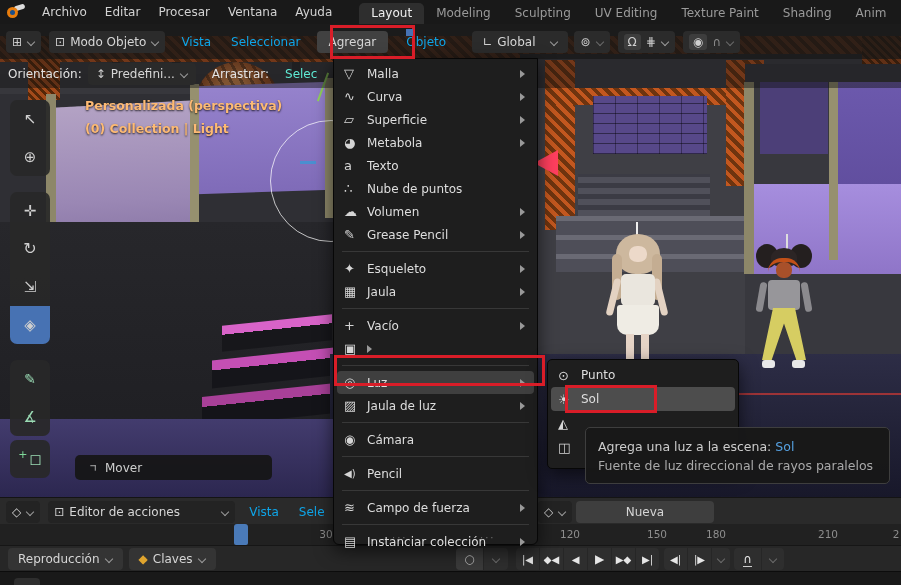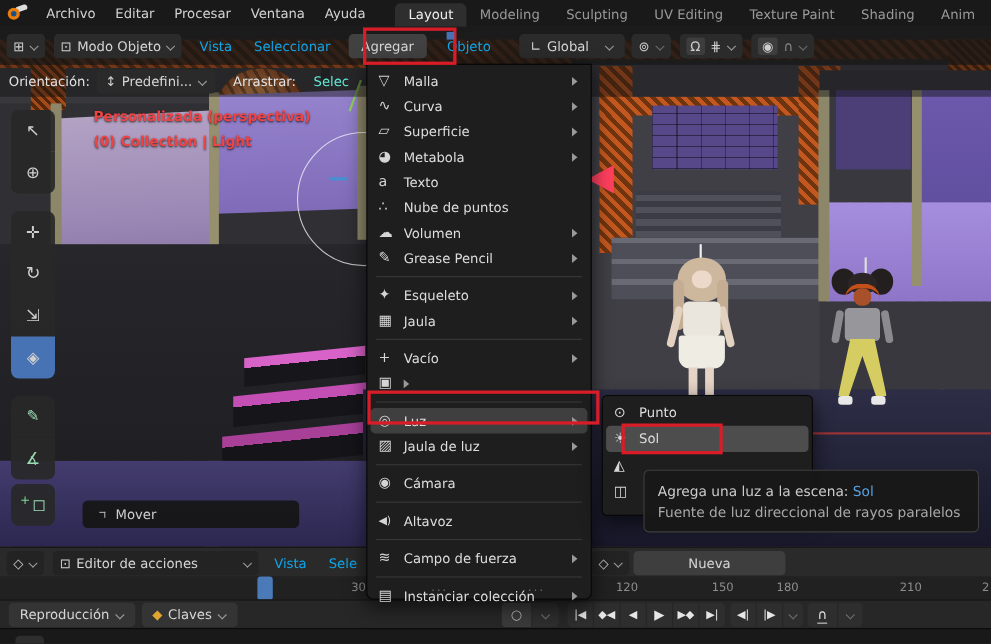--- a/index.html
+++ b/index.html
@@ -32,21 +32,21 @@
   .chev::before{content:"";position:absolute;left:1px;top:1px;width:5px;height:5px;border-right:1.4px solid #9a9a9a;border-bottom:1.4px solid #9a9a9a;transform:rotate(45deg)}
   .chev.dim::before{border-color:#6a6a6a}
   
   .tool{position:absolute;left:10px;width:40px;height:38px;background:rgba(40,40,40,.92);display:flex;align-items:center;justify-content:center;z-index:6;color:#dedede;font-size:16px}
   .tool.active{background:#4772b3;color:#fff}
   .tool.grp-top{border-radius:7px 7px 0 0}
   .tool.grp-bot{border-radius:0 0 7px 7px}
   .tool.grp-solo{border-radius:7px}
   .tool .plus{color:#7fd99a;font-size:11px;margin-right:2px;margin-top:-10px}
   
-  .vptext{position:absolute;color:#ef4444;font-size:12.5px;font-weight:bold;text-shadow:0 1px 2px rgba(0,0,0,.8);z-index:6}
+  .vptext{position:absolute;color:#fdba74;font-size:12.5px;font-weight:bold;text-shadow:0 1px 2px rgba(0,0,0,.8);z-index:6}
   
   .opanel{position:absolute;left:75px;top:455px;width:183px;height:25px;background:rgba(22,22,22,.93);border-radius:5px;display:flex;align-items:center;gap:8px;padding-left:14px;z-index:6;color:#cfcfcf}
   .rchev{display:inline-block;width:8px;height:8px;position:relative}
   .rchev::before{content:"";position:absolute;left:1px;top:1px;width:5px;height:5px;border-right:1.5px solid #bbb;border-top:1.5px solid #bbb;transform:rotate(45deg)}
   
   .menu{position:absolute;left:333px;top:58px;width:205px;height:487px;background:#1e1e1e;border:1px solid #070707;border-radius:0 0 6px 6px;box-shadow:0 6px 18px rgba(0,0,0,.6);z-index:20;padding-top:3px;box-sizing:border-box}
   .mi{height:23px;display:flex;align-items:center;padding:0 9px 0 7px;margin:0 3px;border-radius:4px;color:#dedede}
   .mi .mi-icon{width:23px;font-size:13px;color:#d5d5d5;text-align:left}
   .mi .mi-label{flex:1}
   .mi.sel{background:#3f3f3f}
@@ -412,21 +412,21 @@
         <span class="mi-sub"></span>
       </div>
     <div class="msep"></div>
     <div class="mi">
         <span class="mi-icon">◉</span>
         <span class="mi-label">Cámara</span>
       </div>
     <div class="msep"></div>
     <div class="mi">
         <span class="mi-icon" style="font-size:10px">◀)</span>
-        <span class="mi-label">Altavoz</span>
+        <span class="mi-label">Pencil</span>
       </div>
     <div class="msep"></div>
     <div class="mi">
         <span class="mi-icon">≋</span>
         <span class="mi-label">Campo de fuerza</span>
         <span class="mi-sub"></span>
       </div>
     <div class="msep"></div>
     <div class="mi">
         <span class="mi-icon">▤</span>

